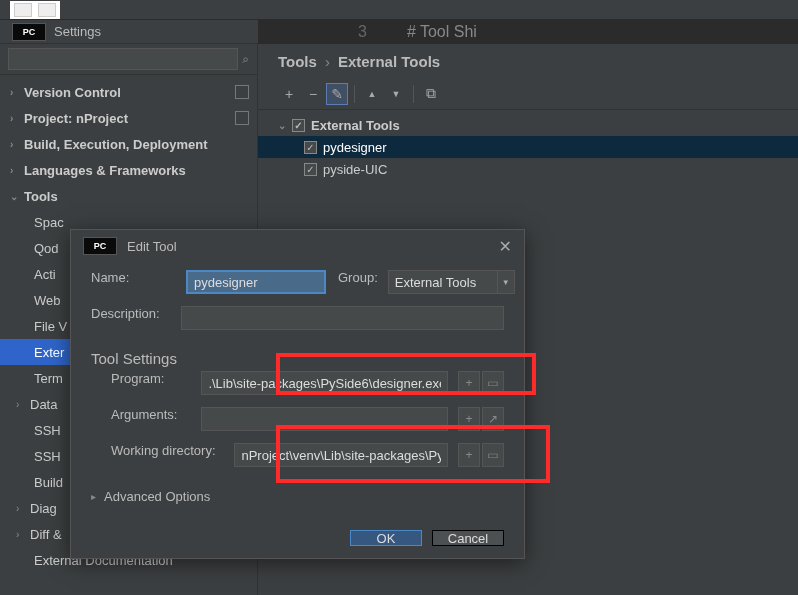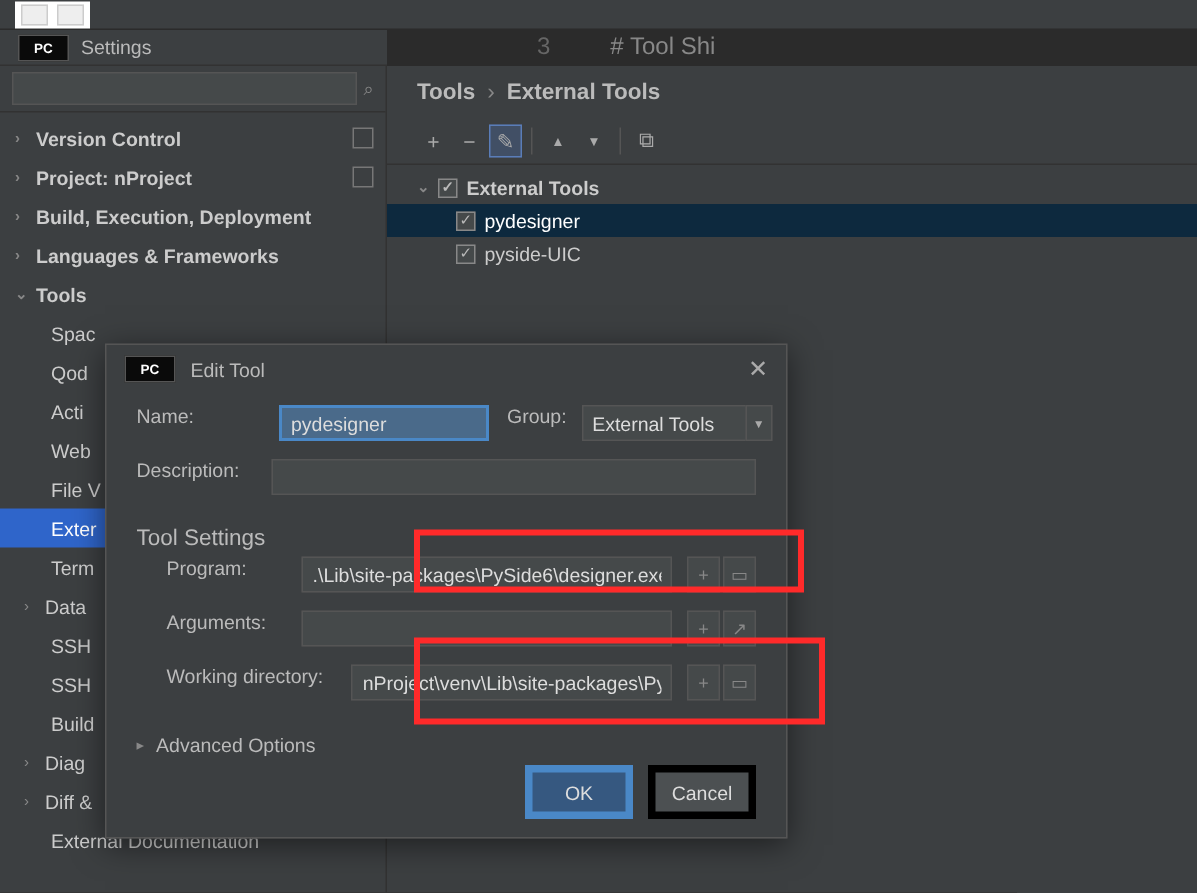--- a/index.html
+++ b/index.html
@@ -61,21 +61,21 @@
 .dlg-input.full { width: 260px; }
 .grp-label { color: #bbb; margin-left: 2px; }
 .combo { width: 110px; height: 24px; background: #45494a; border: 1px solid #555; color: #ddd; display: flex; align-items: center; padding: 0 6px; font-size: 13px; position: relative; }
 .combo .arr { position: absolute; right: -18px; width: 18px; height: 24px; background: #45494a; border: 1px solid #555; display: flex; align-items: center; justify-content: center; font-size: 8px; color: #aaa; top: -1px; }
 .section-title { color: #bbb; font-size: 15px; padding: 8px 0 4px; }
 .inp-btns { display: flex; gap: 2px; }
 .inp-btn { width: 22px; height: 24px; background: #45494a; border: 1px solid #555; color: #888; display: flex; align-items: center; justify-content: center; font-size: 12px; cursor: pointer; }
 .adv-row { display: flex; align-items: center; gap: 8px; padding: 10px 0; }
 .adv-row .chev2 { font-size: 10px; color: #888; }
 .dlg-foot { position: absolute; bottom: 12px; right: 20px; display: flex; gap: 10px; align-items: center; }
-.btn { width: 72px; height: 36px; display: flex; align-items: center; justify-content: center; border: 5px solid #000000; background: #4c5052; color: #ddd; cursor: pointer; font-size: 13px; }
+.btn { width: 72px; height: 16px; display: flex; align-items: center; justify-content: center; border: 1px solid #000000; background: #4c5052; color: #ddd; cursor: pointer; font-size: 13px; }
 .btn.primary { background: #365880; border-color: #4a88c7; }
 
 
 .hl { position: absolute; border: 4px solid #ff2a2a; pointer-events: none; }
 .hl1 { left: 276px; top: 353px; width: 260px; height: 42px; }
 .hl2 { left: 276px; top: 425px; width: 274px; height: 58px; }
 </style>
 </head>
 <body>
 

